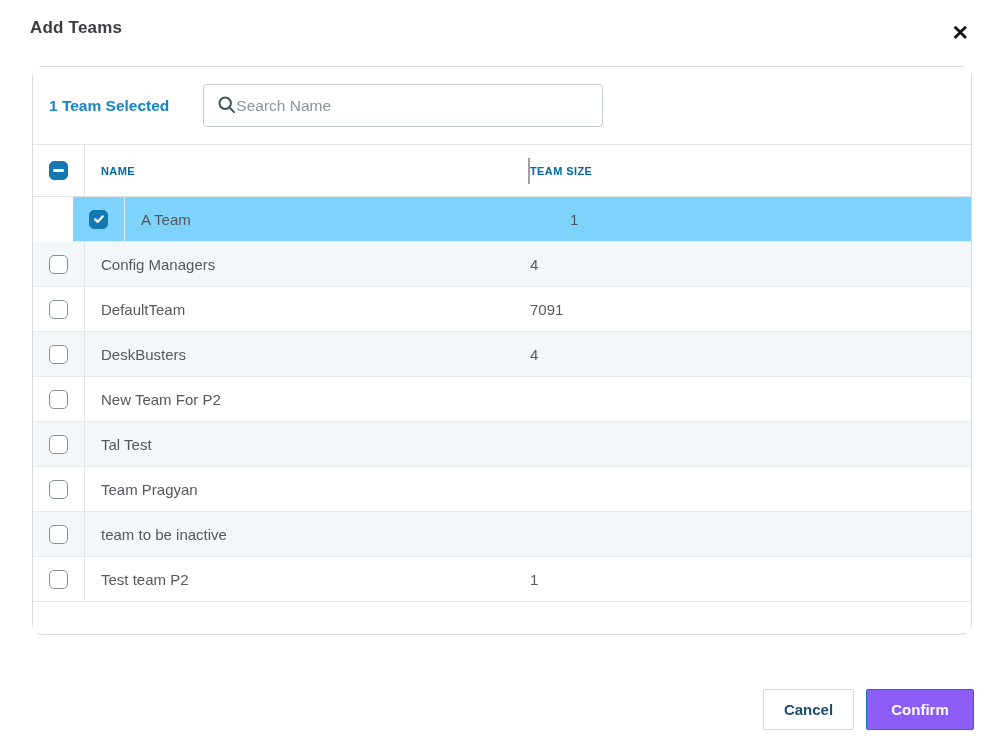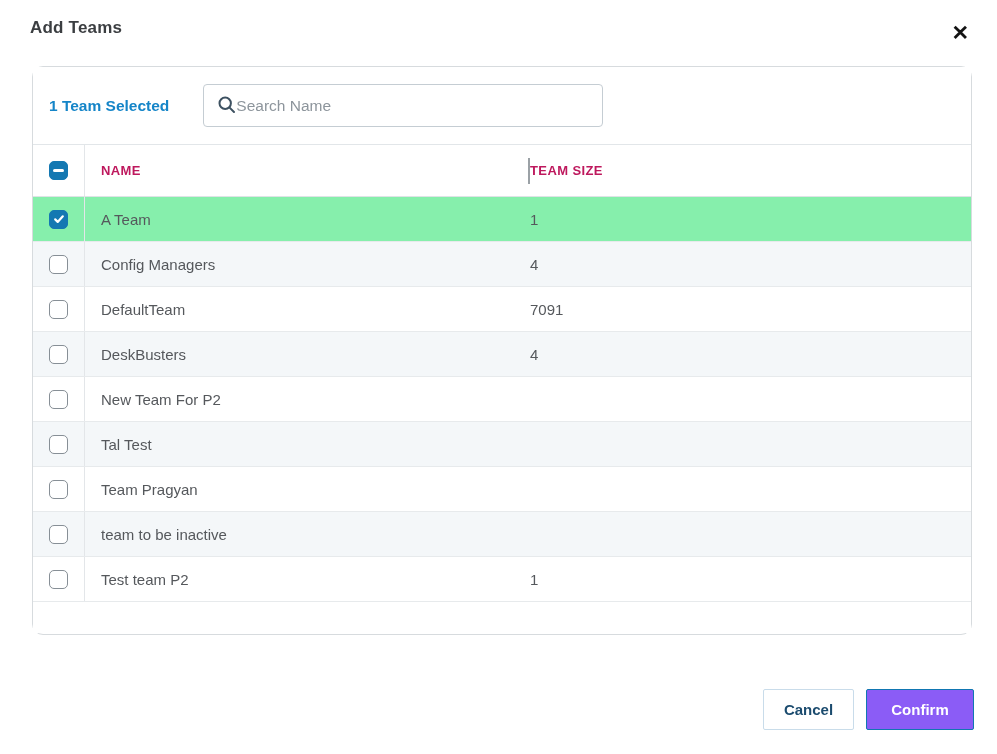--- a/index.html
+++ b/index.html
@@ -60,39 +60,39 @@
     flex: none; width: 443px; padding-left: 16px; display: flex; align-items: center;
   }
   .col-size {
     flex: 1; padding-left: 2px; display: flex; align-items: center; position: relative;
   }
   .col-resize-divider {
     position: absolute; left: 0; top: 50%; transform: translateY(-50%);
     width: 2px; height: 26px; background: #9ba1a6;
   }
   .th-label {
-    font-size: 13px; font-weight: bold; color: #be185d; letter-spacing: .4px;
+    font-size: 11px; font-weight: bold; color: #0369a1; letter-spacing: .4px;
   }
 
   .checkbox {
     width: 19px; height: 19px; border-radius: 5px; display: inline-flex;
     align-items: center; justify-content: center; cursor: pointer; flex: none;
     border: 1px solid #878f96; background: #fff;
   }
   .checkbox.checked, .checkbox.indeterminate {
     background: #1478b2; border-color: #1478b2;
   }
   .checkbox .dash { width: 11px; height: 3px; background: #fff; border-radius: 2px; }
 
   .trow {
     display: flex; align-items: center; height: 45px;
     border-bottom: 1px solid #e7eaec; background: #fff; cursor: pointer;
   }
   .trow:nth-child(even) { background: #f4f7f9; }
-  .trow.selected { background: #86efac; }
+  .trow.selected { background: #7dd3fc; margin-left: 40px; }
   .row-name, .row-size { font-size: 15px; color: #55585c; }
 
   .filler-row { height: 31px; background: #fff; }
 
   .footer {
     position: absolute; right: 23px; bottom: 24px; display: flex; gap: 12px;
   }
   .btn {
     height: 41px; border-radius: 2px; font-size: 15px; font-weight: bold;
     cursor: pointer; font-family: "Liberation Sans", sans-serif;

